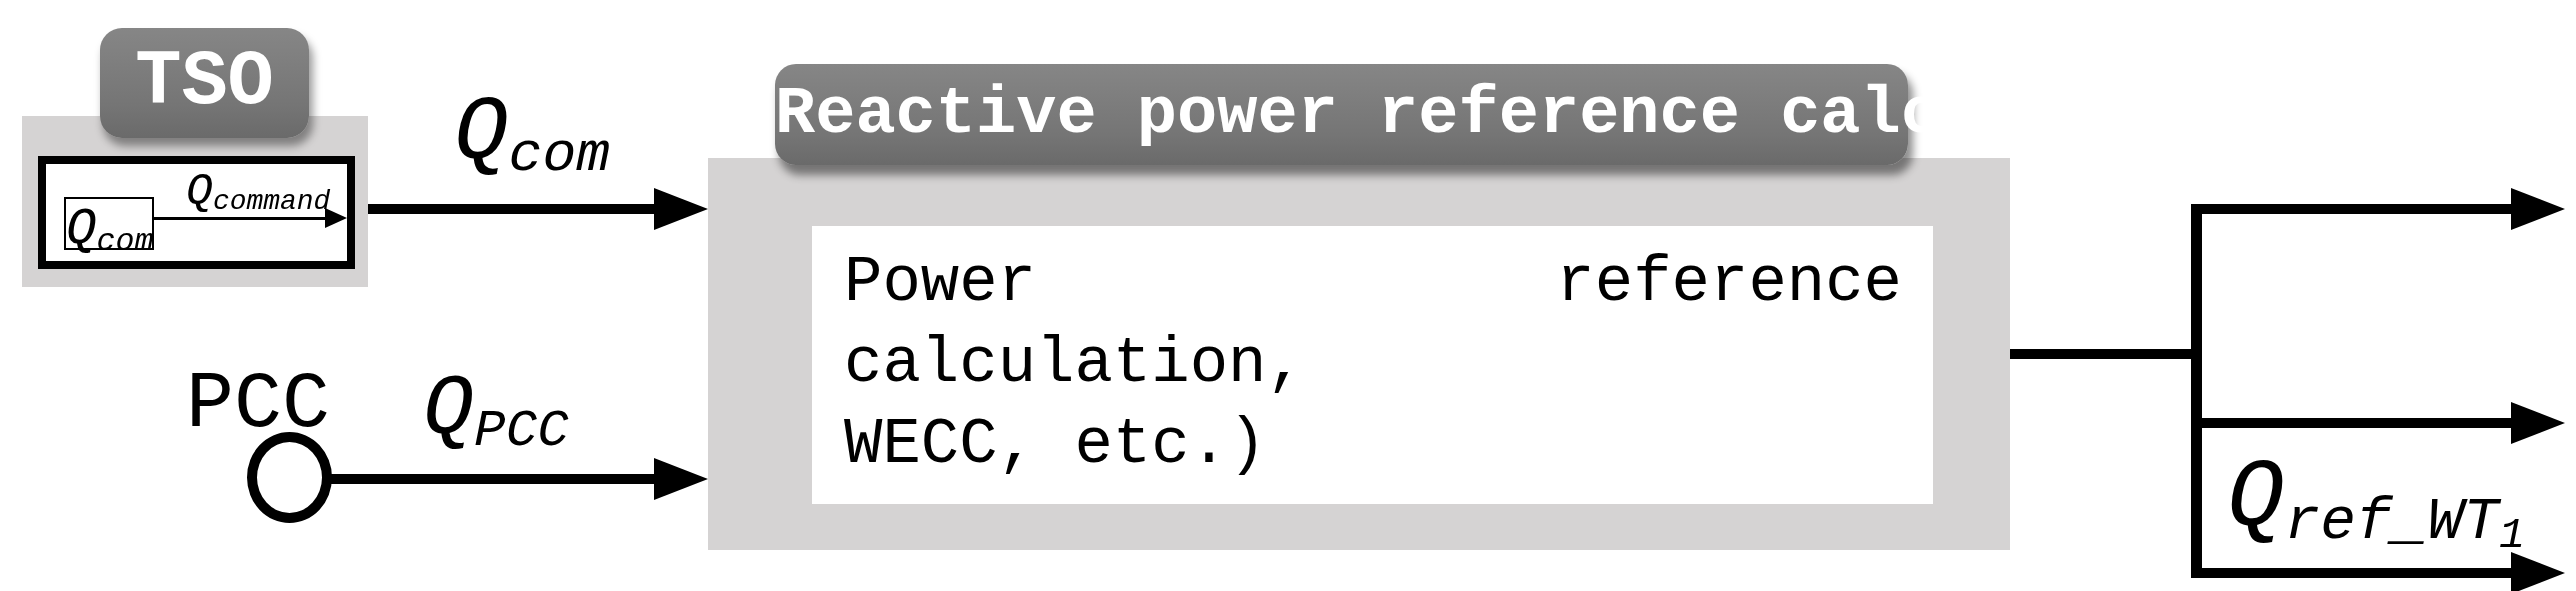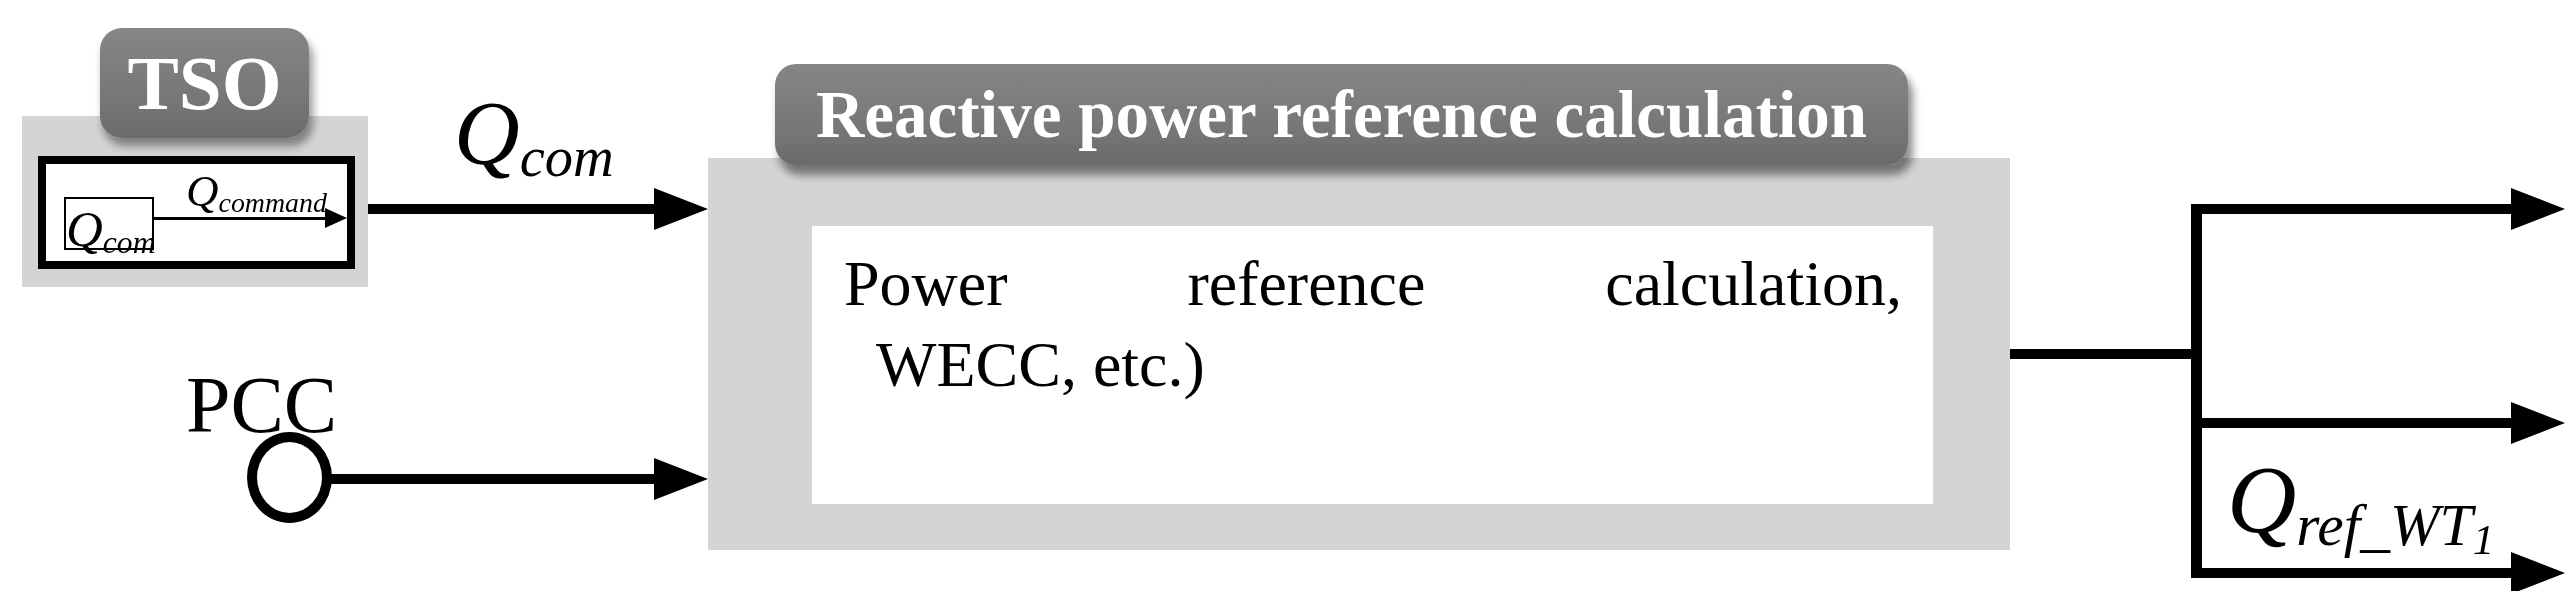--- a/index.html
+++ b/index.html
@@ -4,21 +4,21 @@
 <style>
   :root{
     --dark-gray:#7a7a7a;
     --light-gray:#d5d3d3;
     --ink:#000000;
     --paper:#ffffff;
   }
   html,body{margin:0;padding:0;background:#fff;}
   #stage{
     position:relative;width:2576px;height:592px;background:var(--paper);
-    overflow:hidden;font-family:Liberation Serif, serif;color:var(--ink);
+    overflow:hidden;font-family:Liberation Mono, monospace;color:var(--ink);
   }
   .abs{position:absolute;}
   .panel{background:var(--light-gray);}
   .badge{
     background:linear-gradient(180deg,#868686 0%,#757575 70%,#6a6a6a 100%);
     border-radius:22px;color:#fff;font-weight:bold;text-align:center;
     box-shadow:3.2px 8px 8px rgba(0,0,0,0.40);
   }
   .frame{background:#fff;border:8px solid var(--ink);box-sizing:border-box;}
   .minibox{background:#fff;border:2.4px solid var(--ink);box-sizing:border-box;text-align:center;}
@@ -26,21 +26,21 @@
   .head{width:0;height:0;border-style:solid;border-color:transparent;}
   .head.big{border-left:54px solid var(--ink);border-top:21px solid transparent;border-bottom:21px solid transparent;}
   .head.small{border-left:22px solid var(--ink);border-top:10.4px solid transparent;border-bottom:10.4px solid transparent;}
   .mathlbl{font-style:italic;line-height:1;white-space:nowrap;}
   .mathlbl .sub{font-size:0.62em;position:relative;top:0.22em;}
   .mathlbl .sub2{font-size:0.45em;position:relative;top:0.50em;}
   .circle{background:#fff;border:10.4px solid var(--ink);border-radius:50%;box-sizing:border-box;}
   #block-header-title{font-weight:bold;font-size:67px;line-height:101px;text-align:center;color:#fff;white-space:nowrap;}
   #block-body{font-size:64px;line-height:81px;padding:16.7px 31px 0 32px;}
   #block-body .just{text-align:justify;text-align-last:justify;}
-  #block-body .left{text-align:left;margin-left:32px;}
+  #block-body .left{text-align:left;}
   .plain{line-height:1;white-space:nowrap;}
 </style>
 </head>
 <body>
 
 <div id="stage">
 
   <div class="abs panel" style="left:22px;top:116px;width:346px;height:171px;"></div>
 
   <div class="abs badge" style="left:100px;top:28px;width:209px;height:110px;">
@@ -58,20 +58,21 @@
   <div class="abs shaft" style="left:154px;top:217px;width:171px;height:3.2px;"></div>
   <div class="abs head small" style="left:325px;top:208px;"></div>
 
   <div class="abs mathlbl" style="left:454px;top:88px;font-size:91px;"><span>Q</span><span class="sub">com</span></div>
   <div class="abs shaft" style="left:368px;top:204px;width:287px;height:10.4px;"></div>
   <div class="abs head big" style="left:654px;top:188px;"></div>
 
   <div class="abs plain" style="left:186px;top:365px;font-size:80px;">PCC</div>
   <div class="abs circle" style="left:247px;top:432px;width:85px;height:91px;"></div>
 
+  <div class="abs mathlbl" style="left:423px;top:368px;font-size:85px;"><span>Q</span><span class="sub">PCC</span></div>
   <div class="abs shaft" style="left:330px;top:474px;width:325px;height:10.4px;"></div>
   <div class="abs head big" style="left:654px;top:458px;"></div>
 
   <div class="abs panel" style="left:708px;top:158px;width:1302px;height:392px;"></div>
 
   <div class="abs badge" style="left:775px;top:64px;width:1133px;height:101px;border-radius:21px;box-shadow:4.8px 9.6px 8px rgba(0,0,0,0.45);">
     <div id="block-header-title">Reactive power reference calculation</div>
   </div>
 
   <div class="abs" style="left:812px;top:226px;width:1121px;height:278px;background:#fff;">

